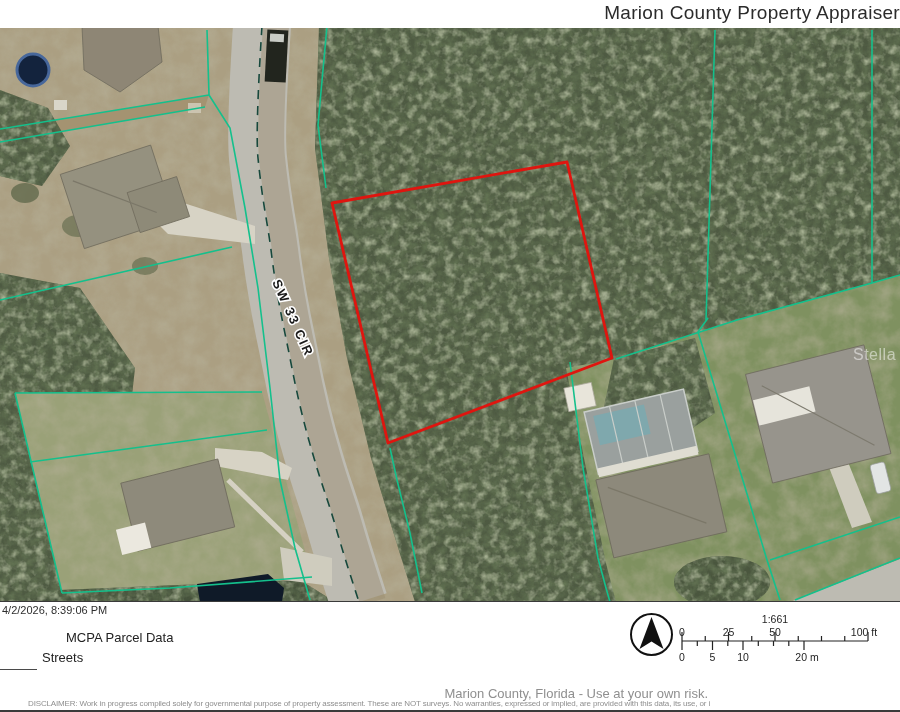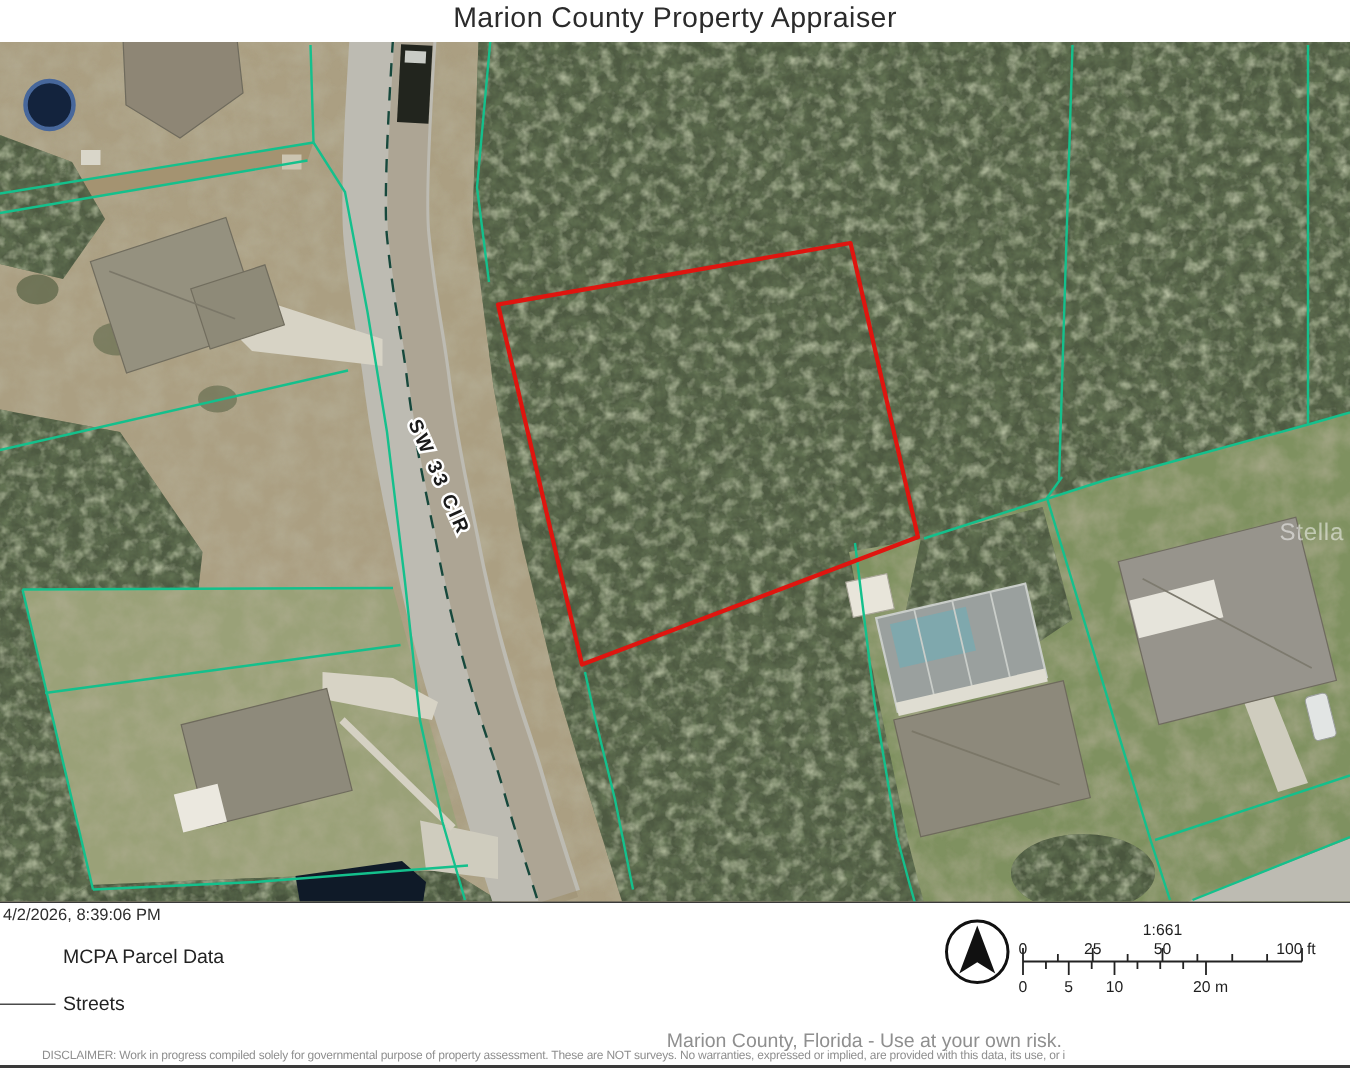--- a/index.html
+++ b/index.html
@@ -1,27 +1,27 @@
 <!DOCTYPE html>
 <html><head>
 <meta charset="utf-8">
 <style>
   html,body{margin:0;padding:0;background:#fff;}
   .page{position:relative;width:900px;height:712px;background:#fff;overflow:hidden;
         font-family:"Liberation Sans",sans-serif;border-bottom:2px solid #3a3a3a;box-sizing:border-box;}
   .title-bar{position:absolute;top:0;left:0;width:900px;height:28px;background:#fff;
-             text-align:center;line-height:26px;font-size:19px;color:#2b2b2b;letter-spacing:.3px;}
+             text-align:right;line-height:26px;font-size:19px;color:#2b2b2b;letter-spacing:.3px;}
   .map{position:absolute;top:28px;left:0;width:900px;height:573px;overflow:hidden;
        border-bottom:1px solid #3a3a3a;box-sizing:content-box;background:#a9a084;cursor:crosshair;}
   .map svg{display:block;}
   .footer{position:absolute;top:602px;left:0;width:728px;height:110px;background:#fff;}
   .timestamp{position:absolute;top:2px;left:2px;font-size:11px;color:#2e2e2e;}
   .legend-label{position:absolute;left:42px;font-size:13px;color:#222;}
-  .legend-label.l1{top:28px;}
-  .legend-label.l2{top:59px;text-align:right;}
+  .legend-label.l1{top:28px;margin-left:24px;}
+  .legend-label.l2{top:48px;text-align:right;}
   .streets-swatch{position:absolute;left:0;top:67px;width:37px;height:0;border-top:1.6px solid #4a4a4a;}
   .north{position:absolute;left:629px;top:10px;}
   .scalebar{position:absolute;left:660px;top:4px;}
   .scalebar text{font-size:10.5px;fill:#1e1e1e;}
   .attribution{position:absolute;top:84px;right:20px;font-size:13px;color:#8f8f8f;white-space:nowrap;}
   .disclaimer{position:absolute;top:97px;left:28px;right:18px;font-size:8px;letter-spacing:-0.15px;
               color:#8f8f8f;white-space:nowrap;overflow:hidden;}
   svg text{font-family:"Liberation Sans",sans-serif;}
   .street-label{font-size:13px;font-weight:bold;letter-spacing:2px;fill:#1a1a1a;
                 stroke:#fff;stroke-width:3.2px;paint-order:stroke;}

